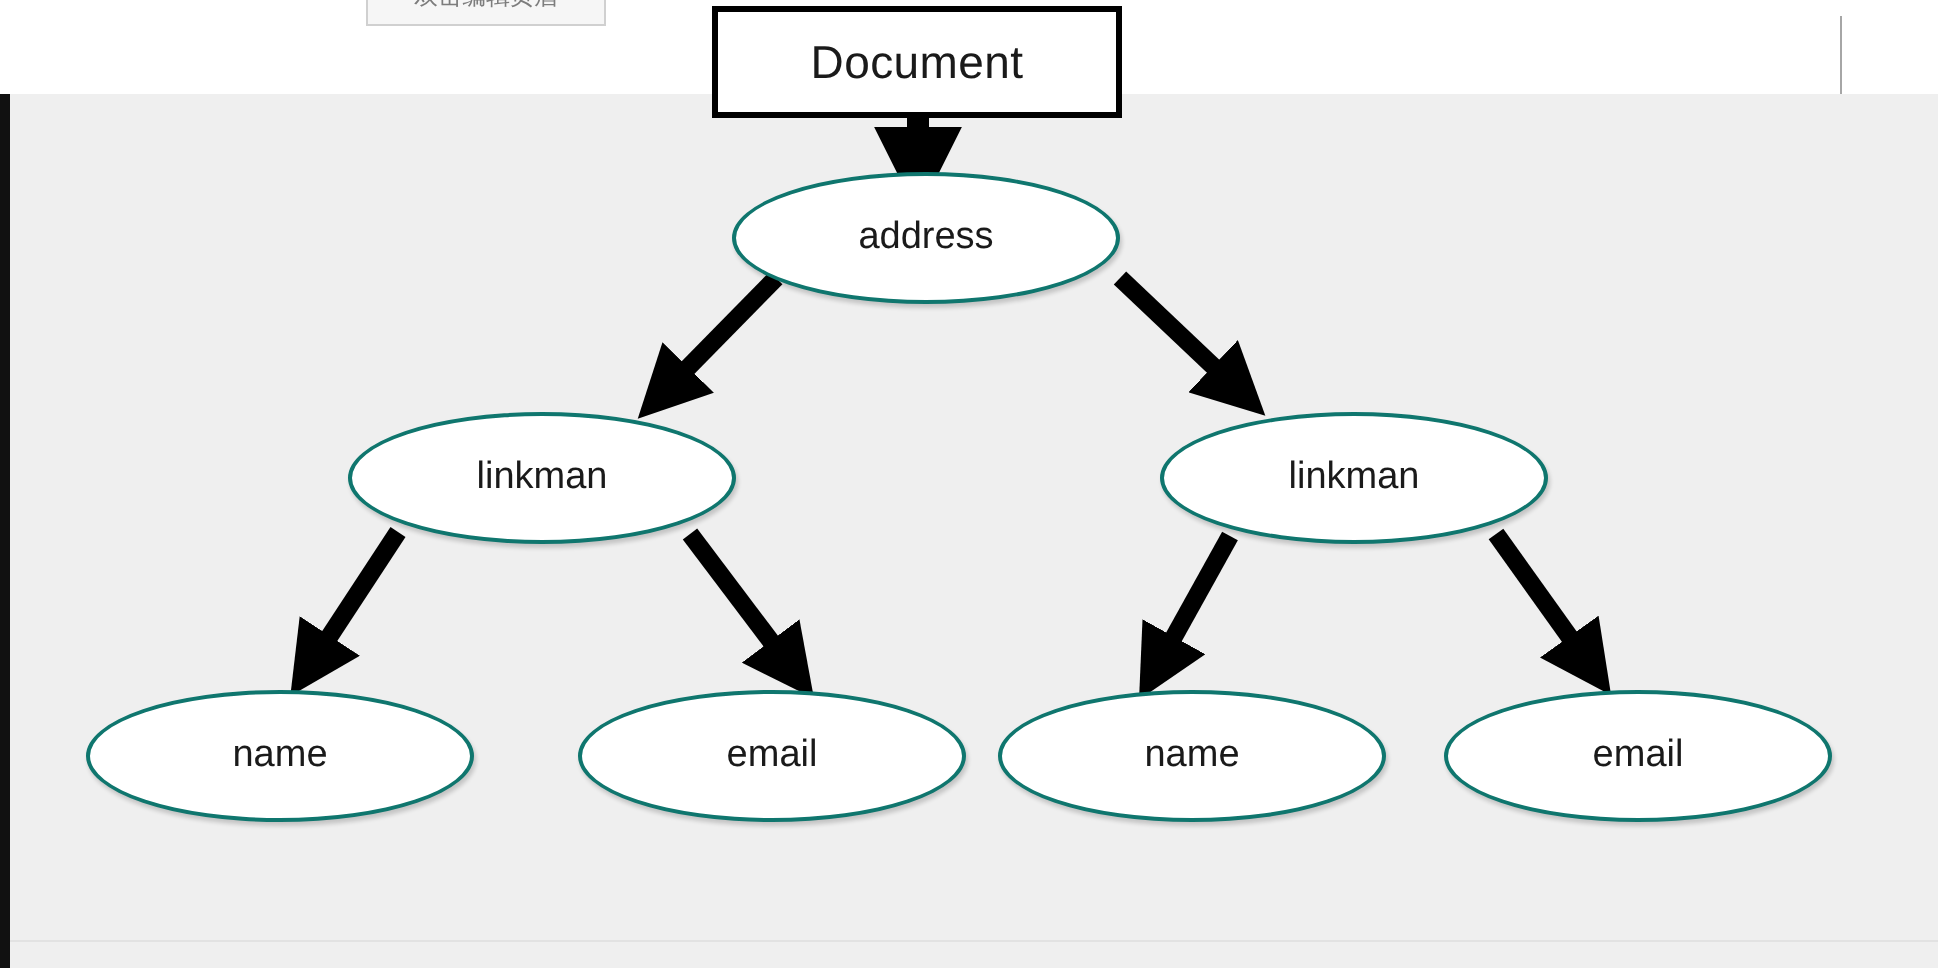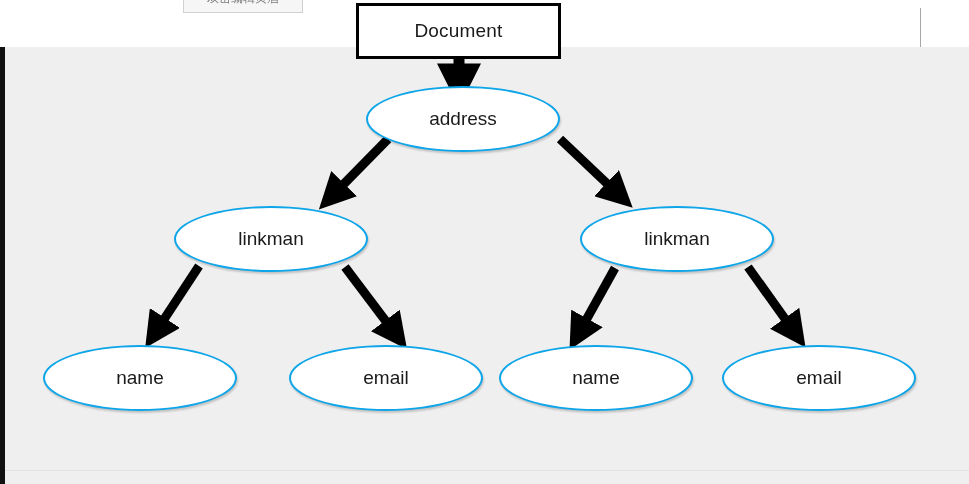--- a/index.html
+++ b/index.html
@@ -87,29 +87,29 @@
     width: 205px;
     height: 56px;
     background: #ffffff;
     border: 3px solid #000000;
     box-sizing: border-box;
     display: flex;
     align-items: center;
     justify-content: center;
   }
   .doc-box span {
-    font-size: 19px;
+    font-size: 23px;
     color: #1a1a1a;
     letter-spacing: 0.2px;
   }
   
   .node {
     position: absolute;
     background: #ffffff;
-    border: 2px solid #0ea5e9;
+    border: 2px solid #0f766e;
     border-radius: 50%;
     box-sizing: border-box;
     display: flex;
     align-items: center;
     justify-content: center;
     font-size: 19px;
     color: #1a1a1a;
     box-shadow: 1px 2px 2px rgba(0,0,0,0.18);
   }
   

